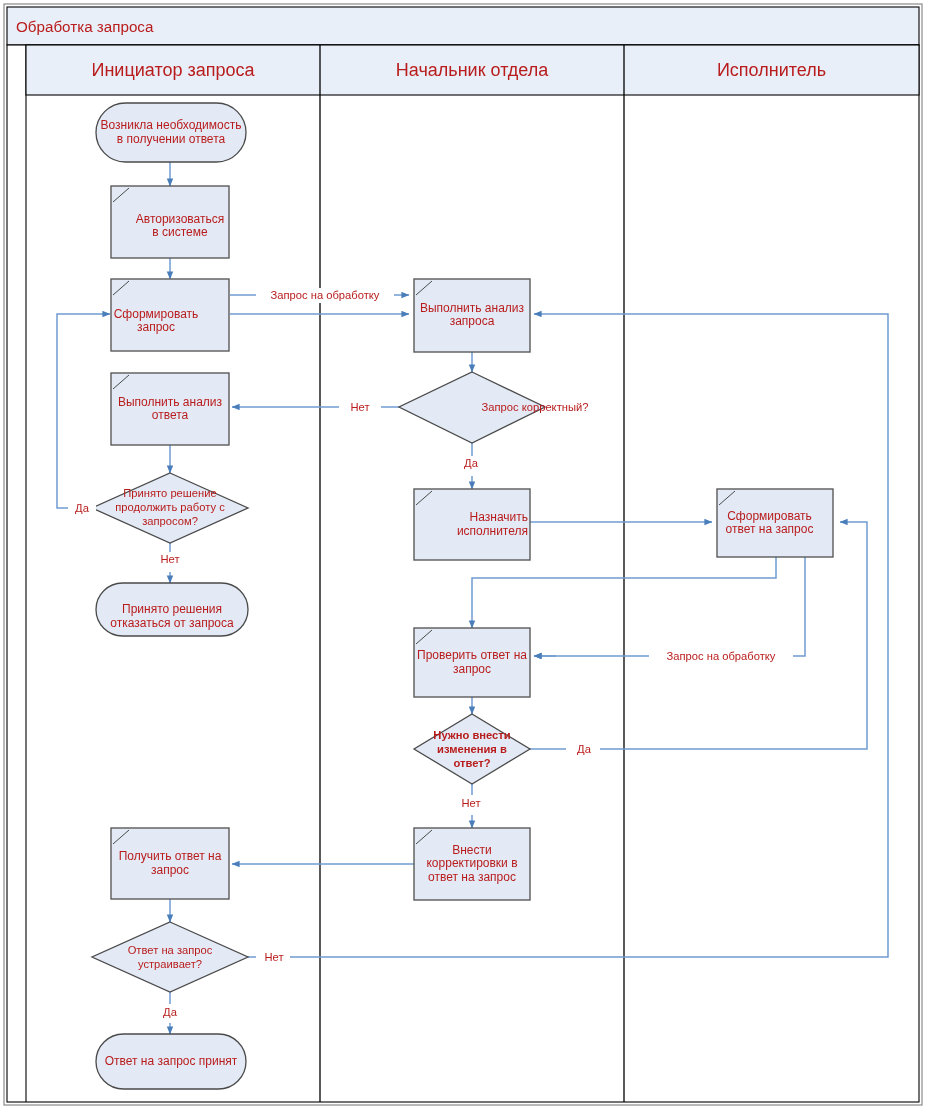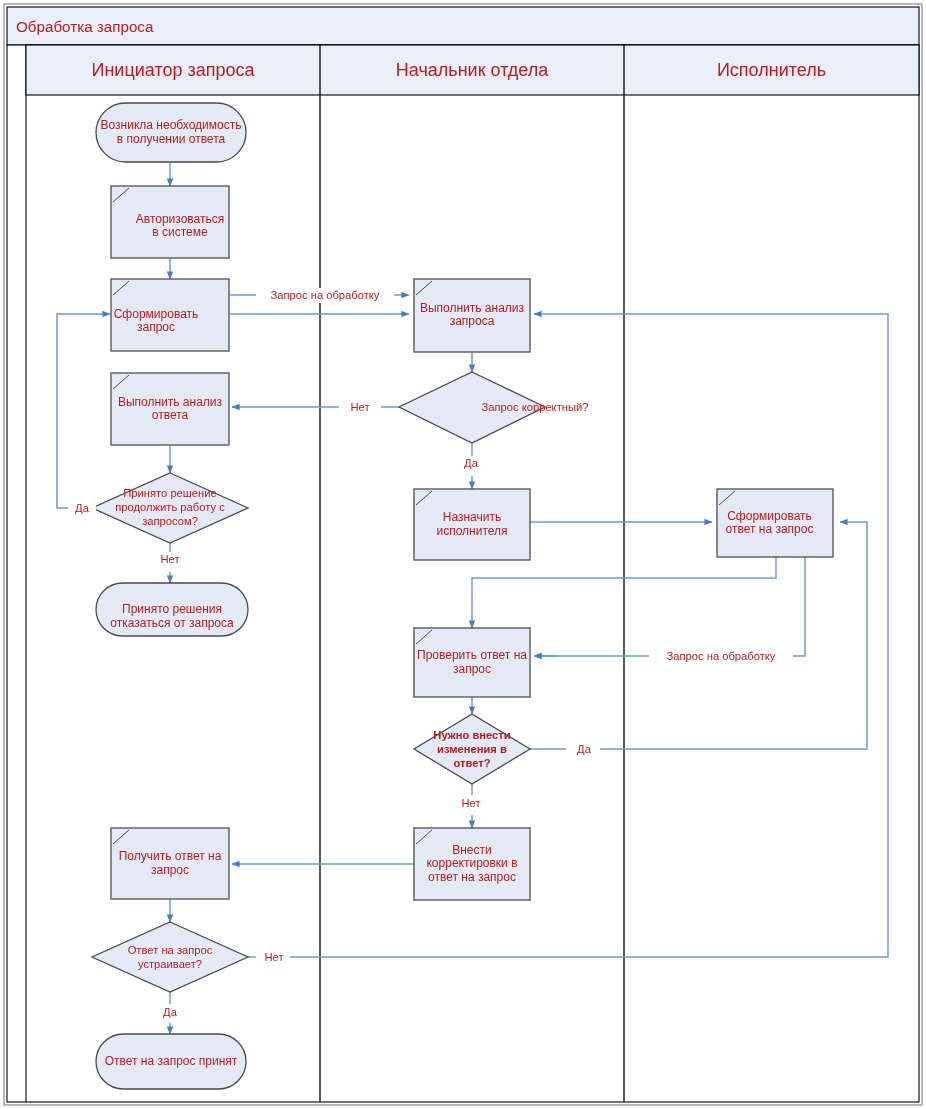--- a/index.html
+++ b/index.html
@@ -154,21 +154,21 @@
   <div class="lbl shapetext" style="left:113px;top:374px;width:114px;height:70px;text-align:center;">Выполнить анализ ответа</div>
 
   <div class="lbl diamond-text" style="left:103px;top:468px;width:134px;height:78px;">Принято решение продолжить работу с запросом?</div>
 
   <div class="lbl shapetext" style="left:99px;top:584px;width:146px;height:65px;">Принято решения отказаться от запроса</div>
 
   <div class="lbl shapetext" style="left:416px;top:280px;width:112px;height:70px;">Выполнить анализ запроса</div>
 
   <div class="lbl diamond-text" style="left:437px;top:382px;width:116px;height:50px;margin-left:40px;">Запрос корректный?</div>
 
-  <div class="lbl shapetext" style="left:416px;top:490px;width:112px;height:69px;">Назначить исполнителя</div>
+  <div class="lbl shapetext" style="left:416px;top:490px;width:112px;height:69px;text-align:right;">Назначить исполнителя</div>
 
   <div class="lbl shapetext" style="left:414px;top:629px;width:116px;height:67px;">Проверить ответ на запрос</div>
 
   <div class="lbl diamond-text" style="left:418px;top:718px;width:108px;height:62px;font-weight:bold;">Нужно внести изменения в ответ?</div>
 
   <div class="lbl shapetext" style="left:414px;top:829px;width:116px;height:70px;border-radius:24px;">Внести корректировки в ответ на запрос</div>
 
   <div class="lbl shapetext" style="left:718px;top:490px;width:103px;height:66px;">Сформировать ответ на запрос</div>
 
   <div class="lbl shapetext" style="left:113px;top:829px;width:114px;height:69px;">Получить ответ на запрос</div>

